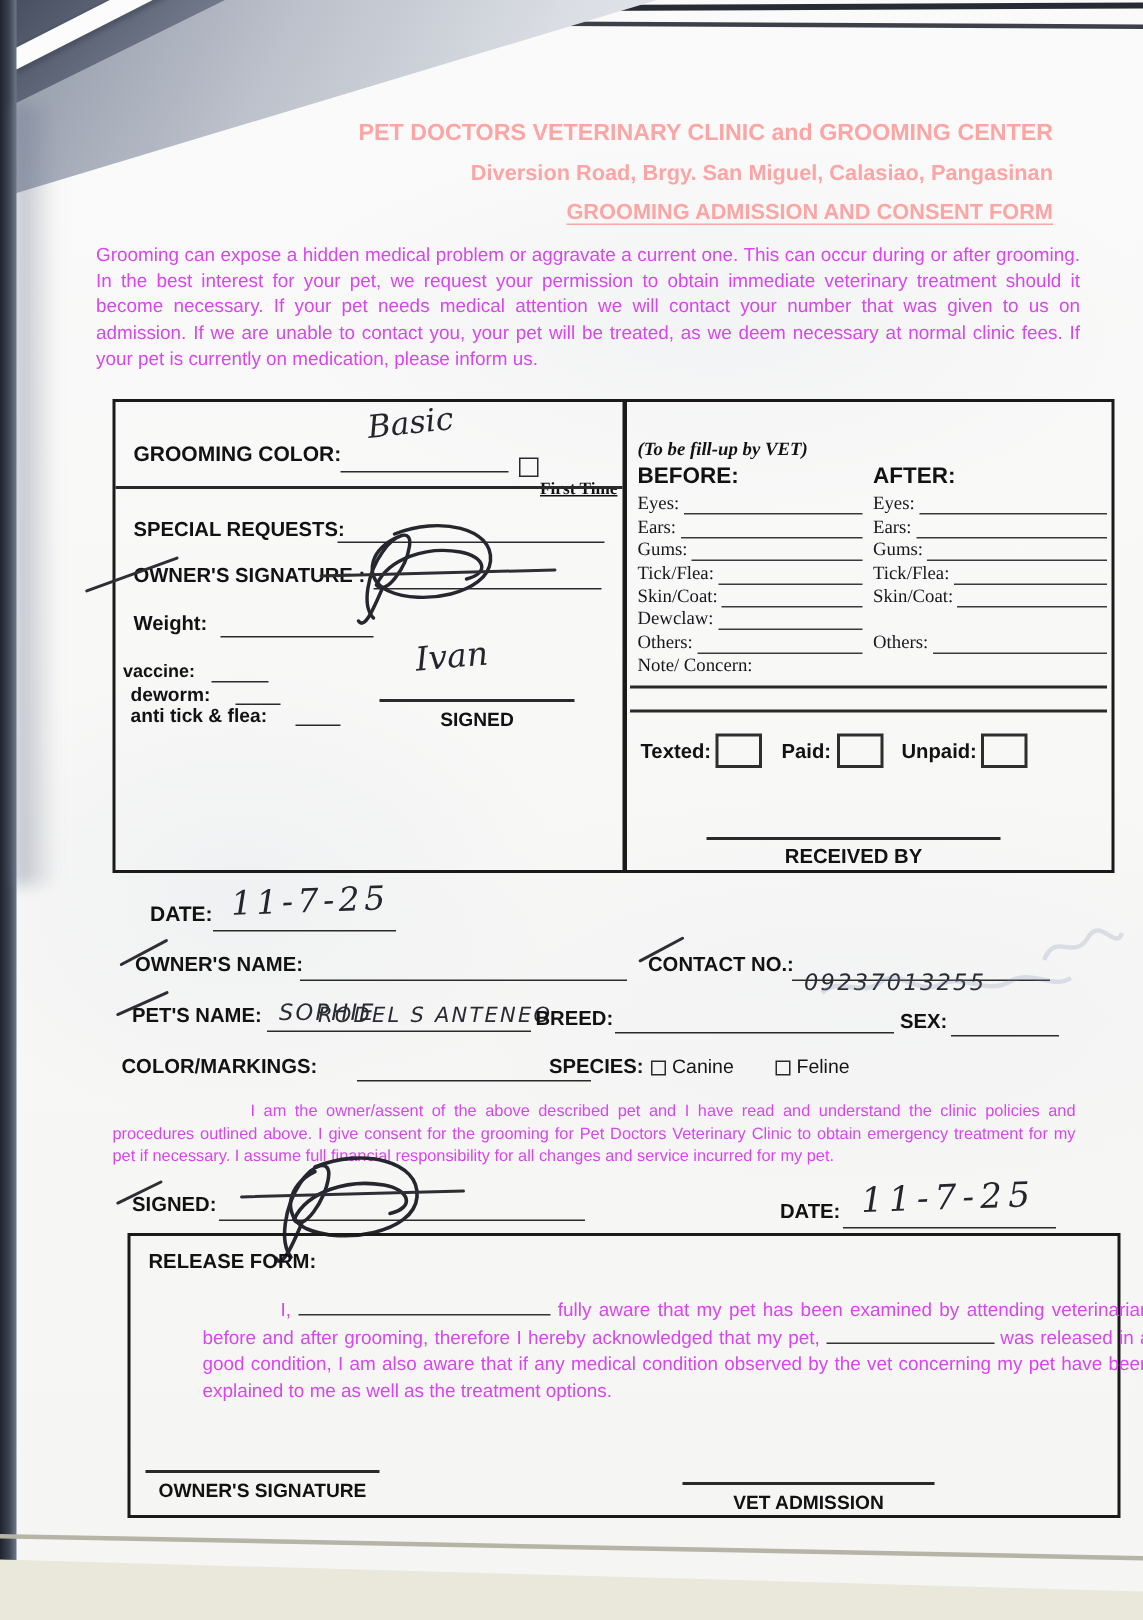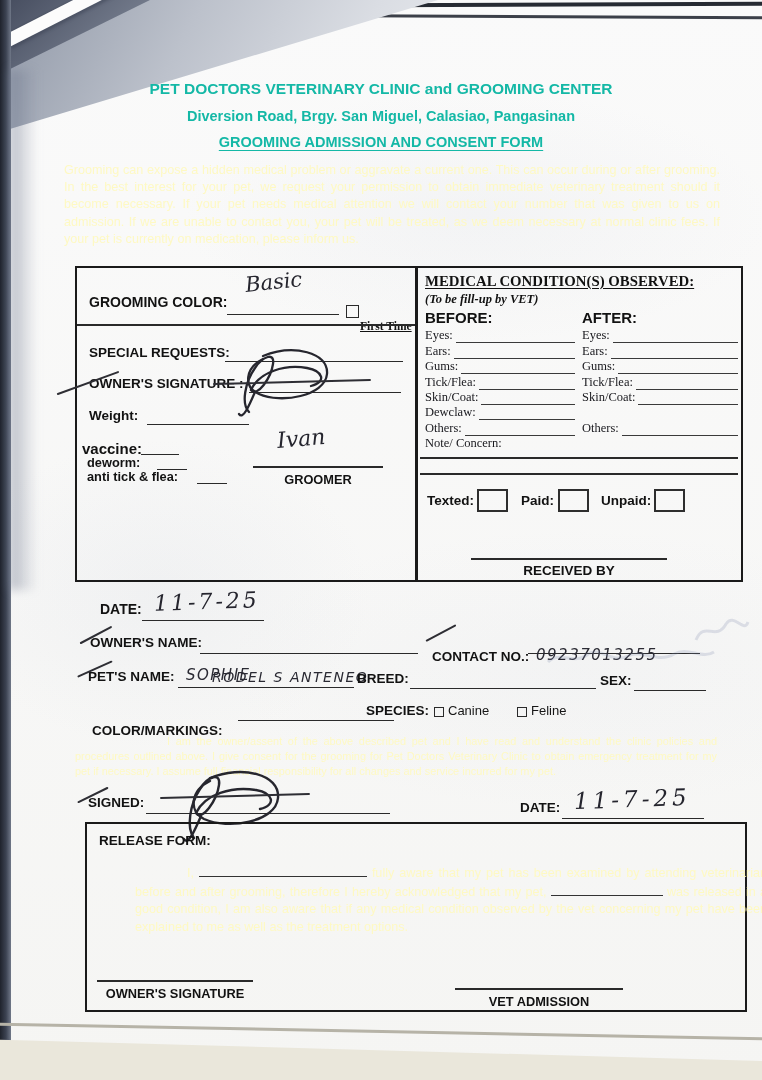--- a/index.html
+++ b/index.html
@@ -32,22 +32,22 @@
                 clip-path:polygon(0 28%,100% 66%,100% 100%,0 100%);}
   
   .lbl{position:absolute;font-weight:bold;color:#121212;font-size:13.5px;white-space:nowrap;}
   .uline{position:absolute;border-bottom:1.6px solid #2a2a2a;height:0;}
   .thinline{position:absolute;background:#2a2a2a;}
   .slash{position:absolute;height:2.4px;background:#2e2e34;border-radius:2px;}
   .hw{position:absolute;font-family:"DejaVu Serif",serif;font-style:italic;color:#25252e;white-space:nowrap;}
   .hwcaps{position:absolute;font-family:"DejaVu Sans",sans-serif;font-style:italic;color:#2a2a33;
           letter-spacing:1.5px;white-space:nowrap;}
   .checkbox{position:absolute;border:1.6px solid #2a2a2a;background:transparent;}
-  .header-line{position:absolute;left:60px;width:642px;text-align:center;font-weight:bold;color:#14b8a6;}
-  .para{position:absolute;text-align:justify;color:#fef9c3;}
+  .header-line{position:absolute;left:60px;width:642px;text-align:right;font-weight:bold;color:#fca5a5;}
+  .para{position:absolute;text-align:justify;color:#d946ef;}
   
   .box1{position:absolute;left:75px;top:266px;width:664px;height:312px;border:2.5px solid #1a1a1a;}
   .box1-div{position:absolute;left:338px;top:0;width:2.5px;height:100%;background:#1a1a1a;}
   .serifb{font-family:"Liberation Serif",serif;font-weight:bold;}
   .mcol{position:absolute;}
   .mrow{display:flex;align-items:flex-end;height:15.4px;font-family:"Liberation Serif",serif;
         font-size:12.5px;color:#17171c;}
   .mrow .fill{flex:1;border-bottom:1.2px solid #3a3a3a;height:12px;margin-left:3px;}
   .paybox{position:absolute;width:27px;height:19px;border:2px solid #2e2e2e;}
   
@@ -98,32 +98,31 @@
         <path d="M36 48 C44 30 70 22 92 26 C108 29 112 40 96 44"></path>
         <path d="M40 50 C34 64 28 78 24 72"></path>
       </g>
     </svg>
     <div class="slash" style="left:-22px;top:114px;width:66px;transform:rotate(-20deg);"></div>
     <div class="slash" style="left:136px;top:113px;width:158px;transform:rotate(-1.5deg);"></div>
 
     <div class="lbl" style="left:12px;top:140px;">Weight:</div>
     <div class="uline" style="left:70px;top:156px;width:102px;"></div>
 
-    <div class="lbl" style="left:5px;top:172px;font-size:15px;">vaccine:</div>
+    <div class="lbl" style="left:5px;top:172px;font-size:12px;">vaccine:</div>
     <div class="uline" style="left:64px;top:186px;width:38px;"></div>
     <div class="lbl" style="left:10px;top:187px;font-size:12.8px;">deworm:</div>
     <div class="uline" style="left:80px;top:201px;width:30px;"></div>
     <div class="lbl" style="left:10px;top:201px;font-size:12.8px;">anti tick &amp; flea:</div>
     <div class="uline" style="left:120px;top:215px;width:30px;"></div>
 
     <div class="hw" style="left:200px;top:158px;font-size:22px;transform:rotate(-5deg);">Ivan</div>
     <div class="thinline" style="left:176px;top:198px;width:130px;height:1.8px;"></div>
-    <div class="lbl" style="left:176px;top:204px;width:130px;text-align:center;font-size:12.8px;">GROOMER</div>
-
-    <div class="lbl serifb" style="left:348px;top:5px;font-size:14.8px;text-decoration:underline;text-underline-offset:2px;">MEDICAL CONDITION(S) OBSERVED:</div>
+    <div class="lbl" style="left:176px;top:204px;width:130px;text-align:center;font-size:12.8px;">SIGNED</div>
+
     <div class="lbl serifb" style="left:348px;top:24px;font-size:12.5px;font-style:italic;">(To be fill-up by VET)</div>
     <div class="lbl" style="left:348px;top:41px;font-size:15px;">BEFORE:</div>
     <div class="lbl" style="left:505px;top:41px;font-size:15px;">AFTER:</div>
 
     <div class="mcol" style="left:348px;top:60px;width:150px;">
       <div class="mrow">
           <span>Eyes:</span>
           <span class="fill"></span>
         </div>
       <div class="mrow">
@@ -197,35 +196,35 @@
   </div>
 
   <div class="lbl" style="left:100px;top:601px;font-size:14px;">DATE:</div>
   <div class="uline" style="left:142px;top:620px;width:122px;"></div>
   <div class="hw" style="left:154px;top:589px;font-size:22px;letter-spacing:3px;transform:rotate(-2deg);">11-7-25</div>
 
   <div class="lbl" style="left:90px;top:635px;">OWNER'S NAME:</div>
   <div class="slash" style="left:78px;top:634px;width:36px;transform:rotate(-28deg);"></div>
   <div class="uline" style="left:200px;top:653px;width:218px;"></div>
   <div class="hwcaps" style="left:212px;top:669px;font-size:14px;">RODEL S ANTENEO</div>
-  <div class="lbl" style="left:432px;top:635px;margin-top:14px;">CONTACT NO.:</div>
+  <div class="lbl" style="left:432px;top:635px;">CONTACT NO.:</div>
   <div class="slash" style="left:424px;top:632px;width:34px;transform:rotate(-28deg);"></div>
   <div class="uline" style="left:528px;top:653px;width:172px;"></div>
   <div class="hwcaps" style="left:536px;top:634px;font-size:15px;margin-top:12px;">09237013255</div>
 
   <div class="lbl" style="left:88px;top:669px;">PET'S NAME:</div>
   <div class="slash" style="left:76px;top:668px;width:38px;transform:rotate(-24deg);"></div>
   <div class="uline" style="left:178px;top:687px;width:176px;"></div>
   <div class="hwcaps" style="left:186px;top:666px;font-size:15px;">SOPHIE</div>
   <div class="lbl" style="left:357px;top:671px;">BREED:</div>
   <div class="uline" style="left:410px;top:688px;width:186px;"></div>
   <div class="lbl" style="left:600px;top:673px;">SEX:</div>
   <div class="uline" style="left:634px;top:690px;width:72px;"></div>
 
-  <div class="lbl" style="left:92px;top:703px;margin-top:20px;">COLOR/MARKINGS:</div>
+  <div class="lbl" style="left:81px;top:703px;">COLOR/MARKINGS:</div>
   <div class="uline" style="left:238px;top:720px;width:156px;"></div>
   <div class="lbl" style="left:366px;top:703px;">SPECIES:</div>
   <div class="checkbox" style="left:434px;top:707px;width:8px;height:8px;border-width:1.2px;"></div>
   <div class="abs" style="left:448px;top:703px;font-size:13px;">Canine</div>
   <div class="checkbox" style="left:517px;top:707px;width:8px;height:8px;border-width:1.2px;"></div>
   <div class="abs" style="left:531px;top:703px;font-size:13px;">Feline</div>
 
   <div class="para" style="left:75px;top:734px;width:642px;font-size:10.9px;line-height:14.8px;text-indent:92px;">I am the owner/assent of the above described pet and I have read and understand the clinic policies and procedures outlined above. I give consent for the grooming for Pet Doctors Veterinary Clinic to obtain emergency treatment for my pet if necessary. I assume full financial responsibility for all changes and service incurred for my pet.</div>
 
   <div class="lbl" style="left:88px;top:795px;">SIGNED:</div>

